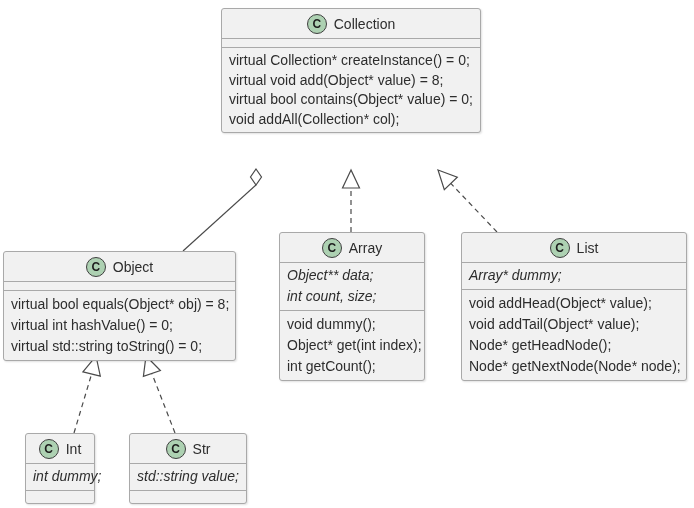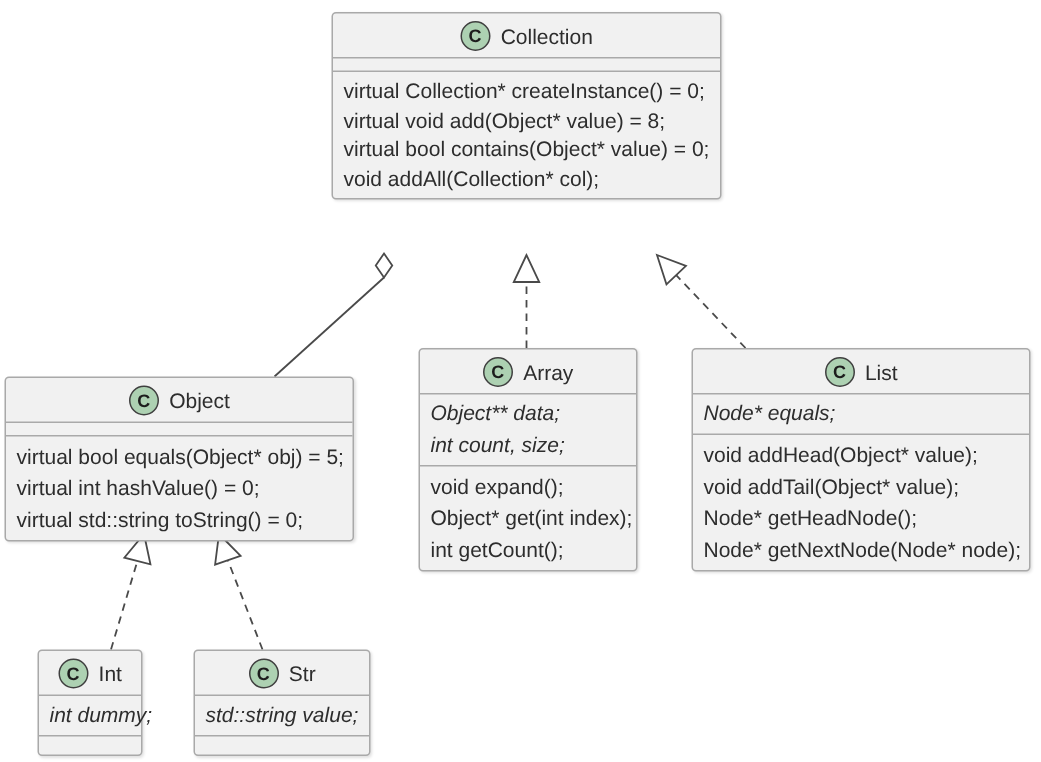--- a/index.html
+++ b/index.html
@@ -75,49 +75,49 @@
     </div>
   </div>
 
   <div class="uml-class" style="left:3px;top:251px;width:233px;">
     <div class="uml-title">
       <span class="uml-circle">C</span>
       <span>Object</span>
     </div>
     <div class="compartment empty-top"></div>
     <div class="compartment members">
-      <div class="uml-line">virtual bool equals(Object* obj) = 5;</div>
+      <div class="uml-line">virtual bool equals(Object* obj) = 8;</div>
       <div class="uml-line">virtual int hashValue() = 0;</div>
       <div class="uml-line">virtual std::string toString() = 0;</div>
     </div>
   </div>
 
   <div class="uml-class" style="left:279px;top:232px;width:146px;">
     <div class="uml-title">
       <span class="uml-circle">C</span>
       <span>Array</span>
     </div>
     <div class="compartment fields">
       <div class="uml-line">Object** data;</div>
       <div class="uml-line">int count, size;</div>
     </div>
     <div class="compartment members">
-      <div class="uml-line">void expand();</div>
+      <div class="uml-line">void dummy();</div>
       <div class="uml-line">Object* get(int index);</div>
       <div class="uml-line">int getCount();</div>
     </div>
   </div>
 
   <div class="uml-class" style="left:461px;top:232px;width:226px;">
     <div class="uml-title">
       <span class="uml-circle">C</span>
       <span>List</span>
     </div>
     <div class="compartment fields">
-      <div class="uml-line">Node* equals;</div>
+      <div class="uml-line">Array* dummy;</div>
     </div>
     <div class="compartment members">
       <div class="uml-line">void addHead(Object* value);</div>
       <div class="uml-line">void addTail(Object* value);</div>
       <div class="uml-line">Node* getHeadNode();</div>
       <div class="uml-line">Node* getNextNode(Node* node);</div>
     </div>
   </div>
 
   <div class="uml-class" style="left:25px;top:433px;width:70px;">

